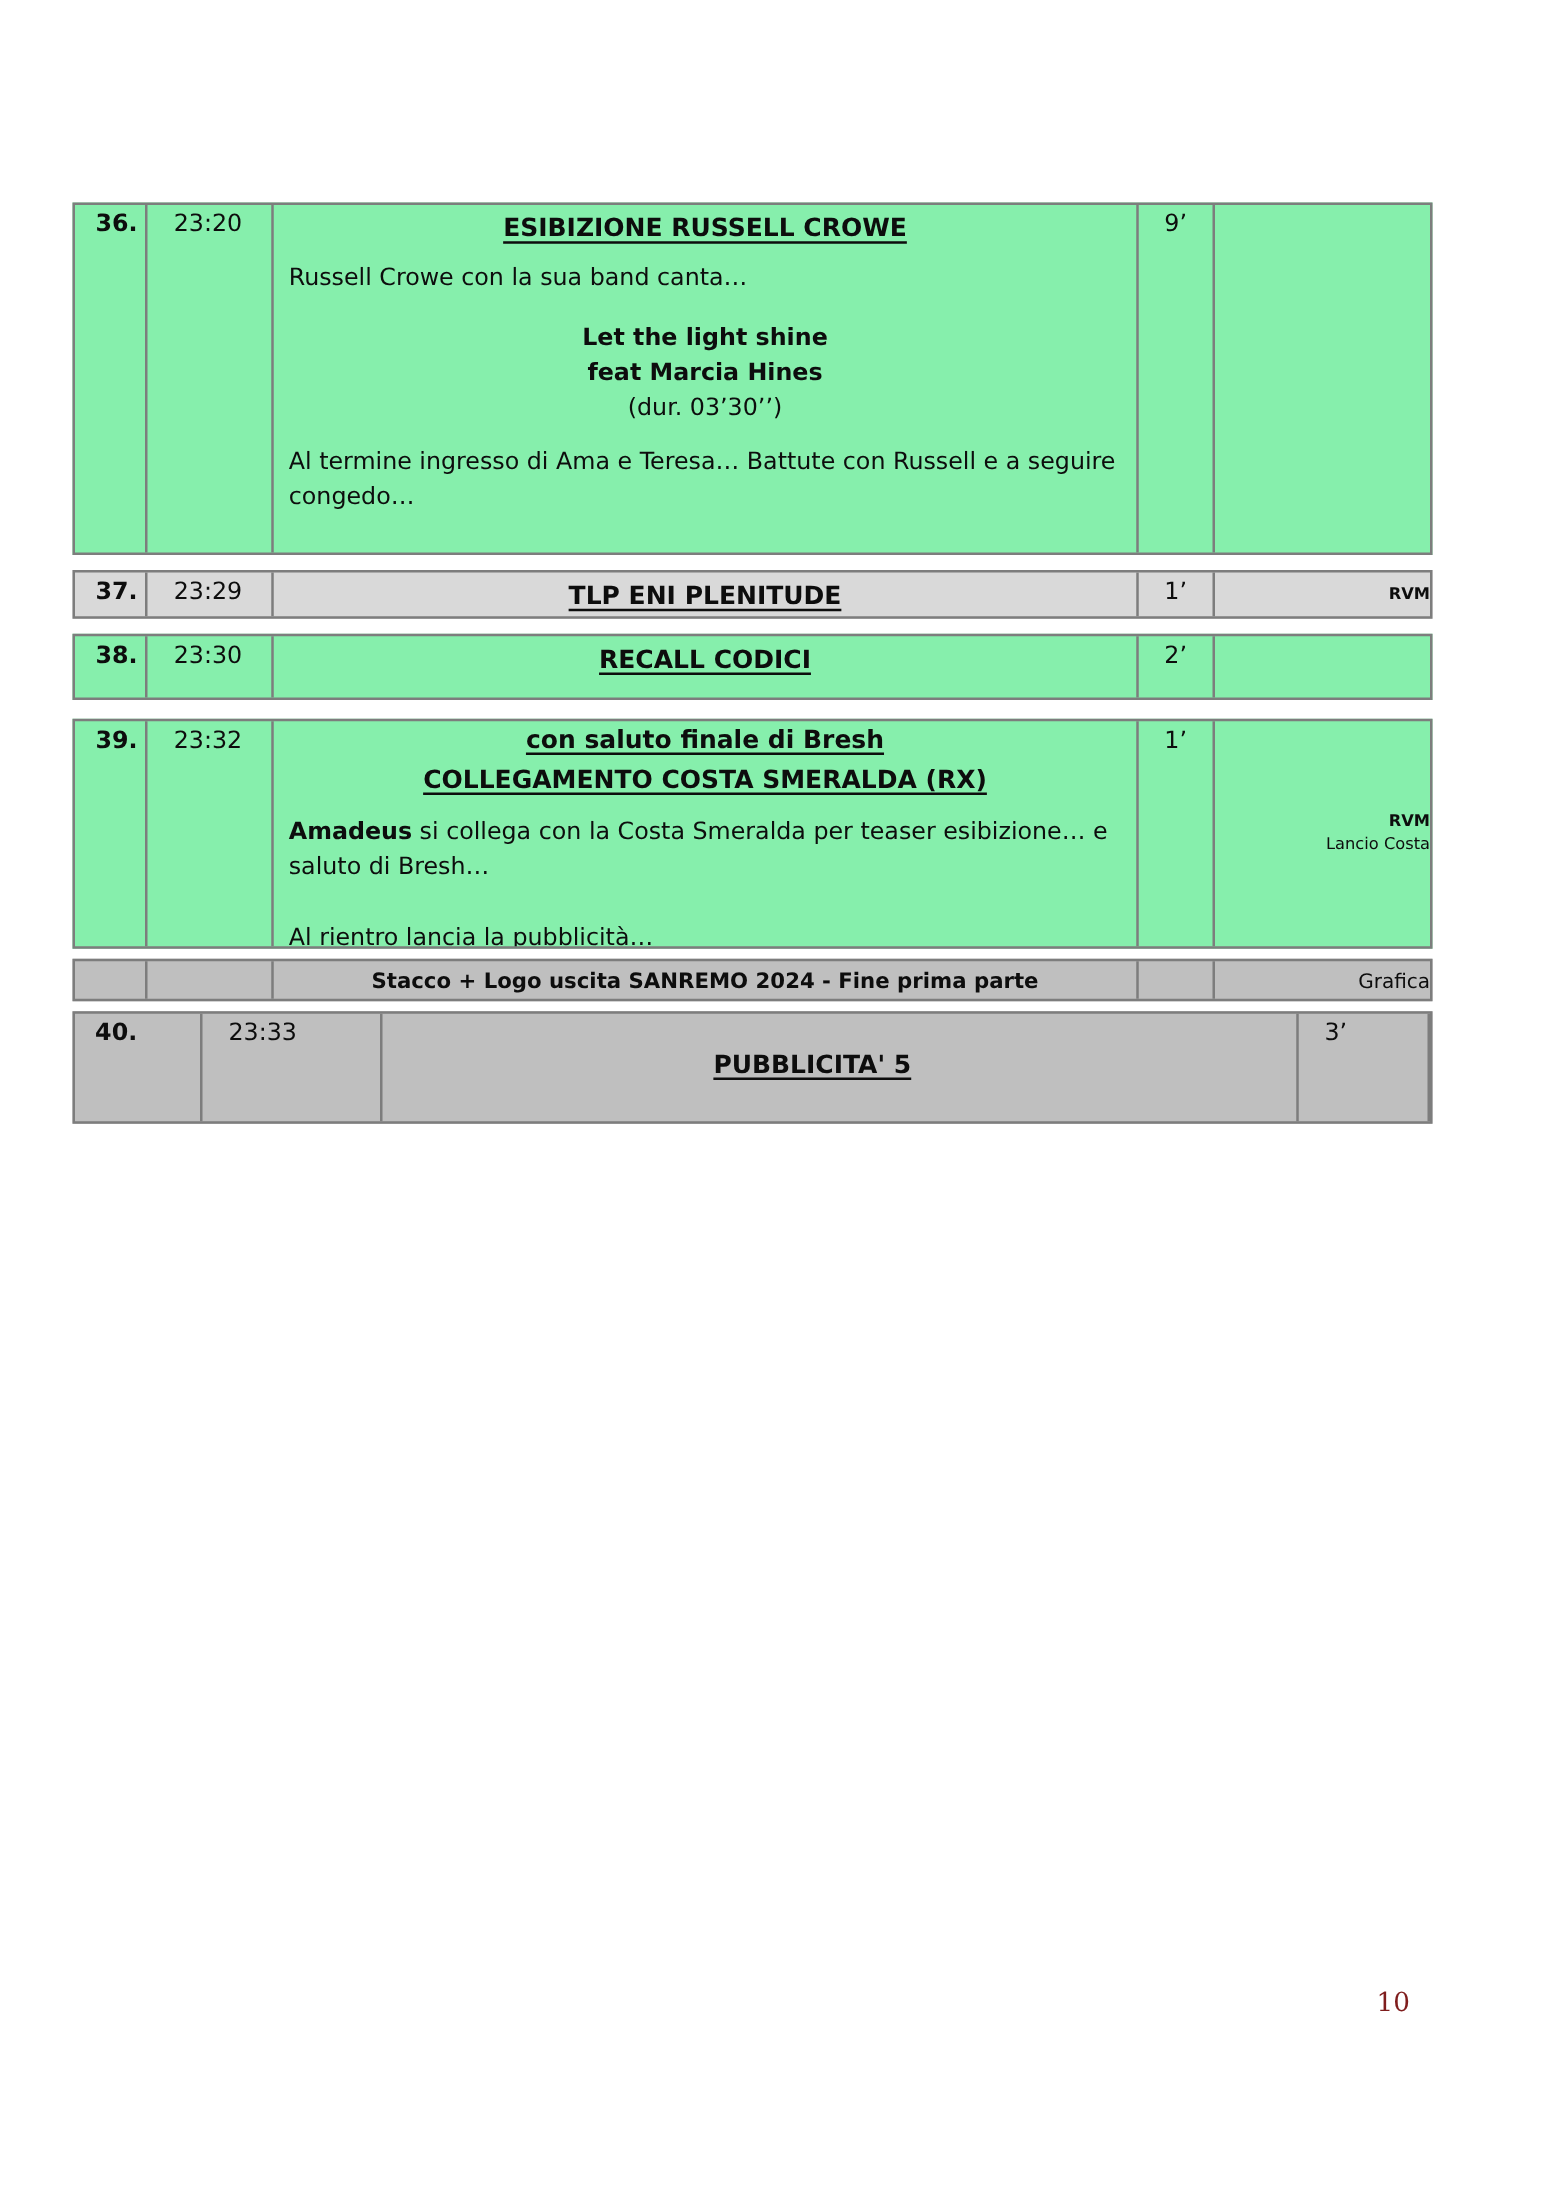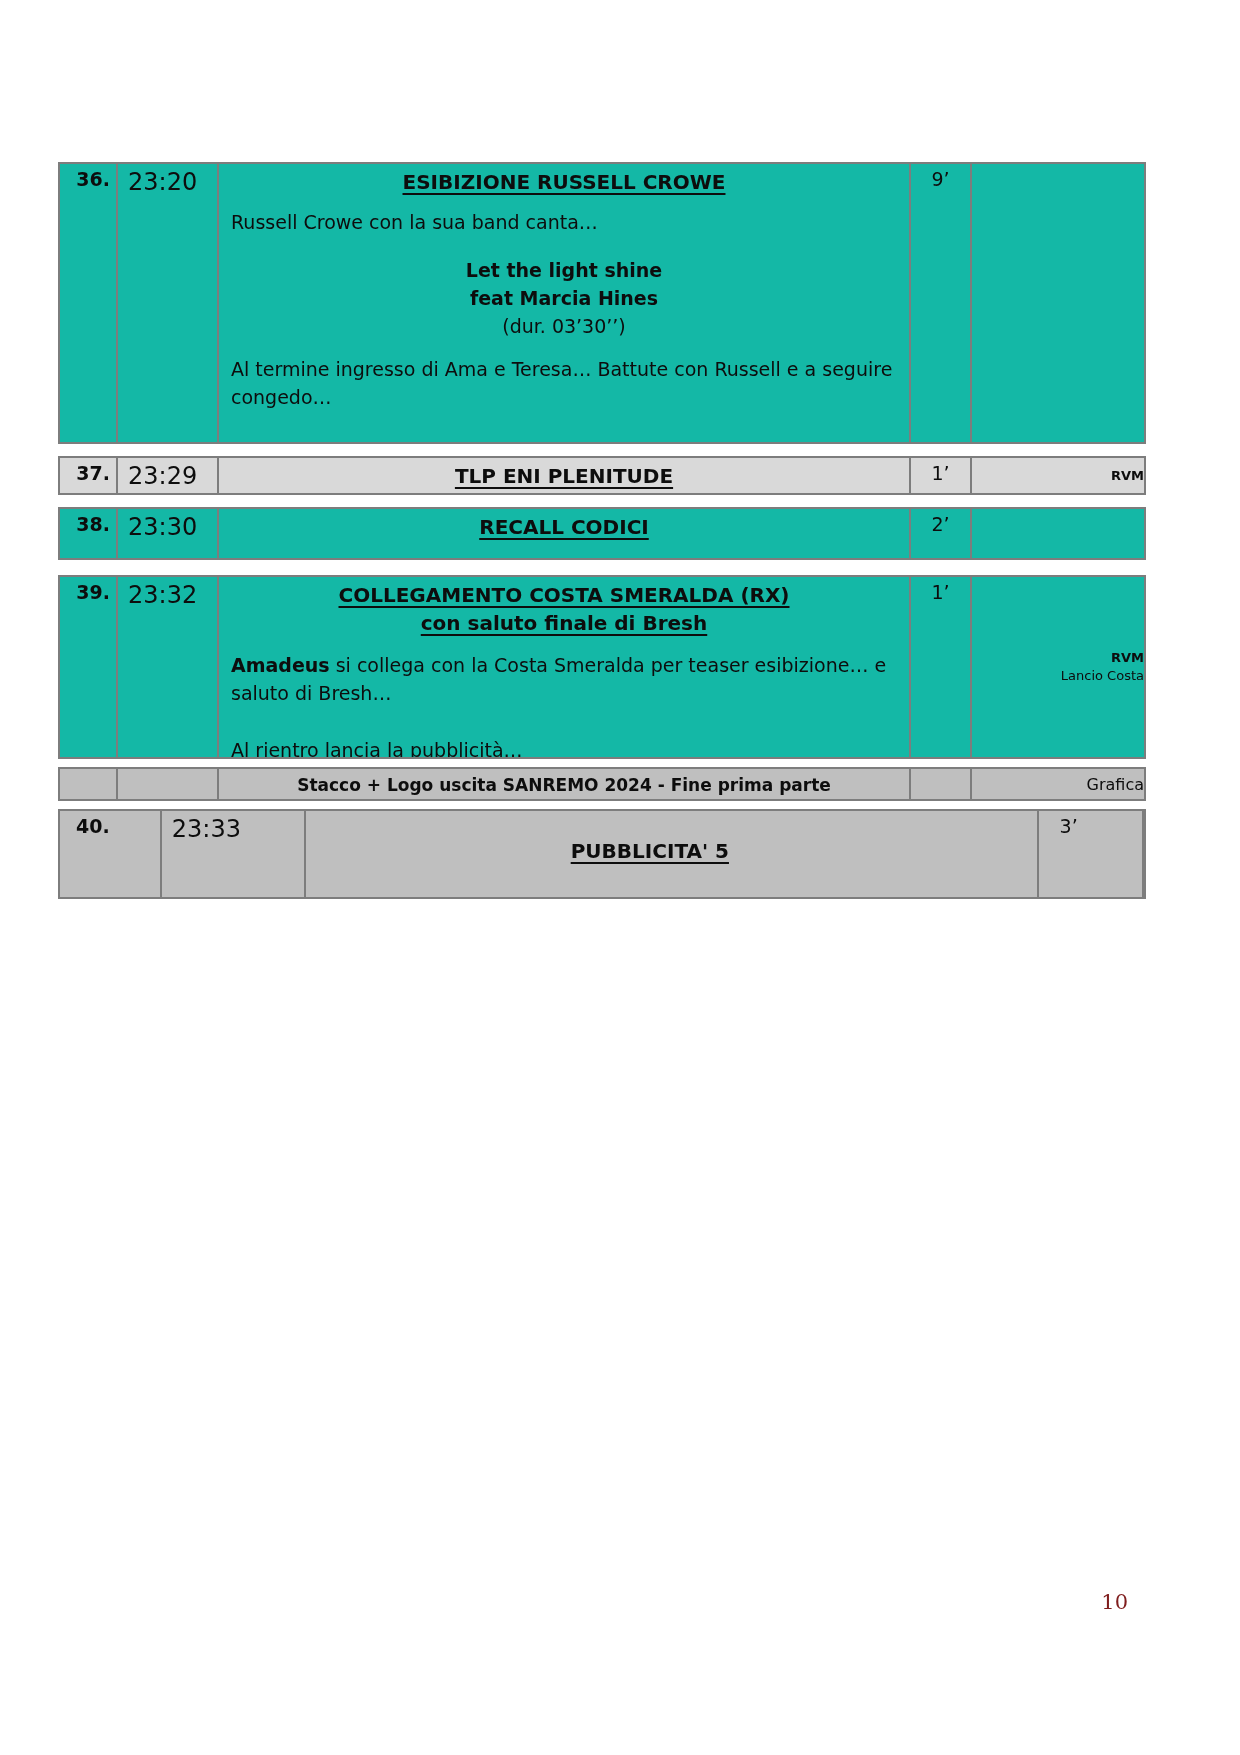--- a/index.html
+++ b/index.html
@@ -4,28 +4,28 @@
 <style>
   html,body{margin:0;padding:0;}
   body{
     width:1240px;height:1755px;background:#ffffff;position:relative;
     font-family:"DejaVu Sans","Liberation Sans",sans-serif;color:#0d0d0d;
     overflow:hidden;
   }
   .rundown{position:absolute;left:58px;top:162px;width:1088px;}
   .row{
     display:flex;box-sizing:border-box;border:2px solid #7d7d7d;
-    background:#14b8a6;
+    background:#86efac;
   }
   .row.gray-light{background:#d9d9d9;}
   .row.gray-dark{background:#bfbfbf;}
   .cell{box-sizing:border-box;border-left:2px solid #7d7d7d;overflow:hidden;}
   .cell:first-child{border-left:none;}
   .c-num{width:56px;text-align:right;padding:4px 6px 0 0;font-weight:bold;font-size:19px;}
-  .c-time{width:101px;padding:4px 0 0 10px;font-size:24px;}
+  .c-time{width:101px;padding:4px 0 0 21px;font-size:19px;}
   .c-content{width:692px;padding:0 12px;font-size:19px;line-height:28px;}
   .c-dur{width:61px;text-align:center;padding-top:4px;font-size:19px;}
   .c-note{flex:1;display:flex;flex-direction:column;align-items:flex-end;justify-content:center;text-align:center;}
   .title{font-weight:bold;text-align:center;text-decoration:underline;
          text-decoration-thickness:2px;text-underline-offset:4px;font-size:20px;}
   .center-b{font-weight:bold;text-align:center;}
   .center-r{text-align:center;}
   .note-rvm{font-weight:bold;font-size:13px;line-height:18px;}
   .note-sub{font-size:13px;line-height:18px;}
   .m12{margin-bottom:12px;}  .m15{margin-bottom:15px;}  .m8{margin-bottom:8px;}
@@ -80,22 +80,22 @@
       <div class="title mt4">RECALL CODICI</div>
     </div>
     <div class="cell c-dur">2’</div>
     <div class="cell c-note"></div>
   </div>
 
   <div class="row h208 m8">
     <div class="cell c-num">39.</div>
     <div class="cell c-time">23:32</div>
     <div class="cell c-content">
+      <div class="title">con saluto finale di Bresh</div>
       <div class="title mt4">COLLEGAMENTO COSTA SMERALDA (RX)</div>
-      <div class="title">con saluto finale di Bresh</div>
       <div class="mt14"><b>Amadeus</b><span> si collega con la Costa Smeralda per teaser esibizione… e saluto di Bresh…</span></div>
       <div class="mt29">Al rientro lancia la pubblicità…</div>
     </div>
     <div class="cell c-dur">1’</div>
     <div class="cell c-note">
       <div class="note-rvm">RVM</div>
       <div class="note-sub">Lancio Costa</div>
     </div>
   </div>
 

